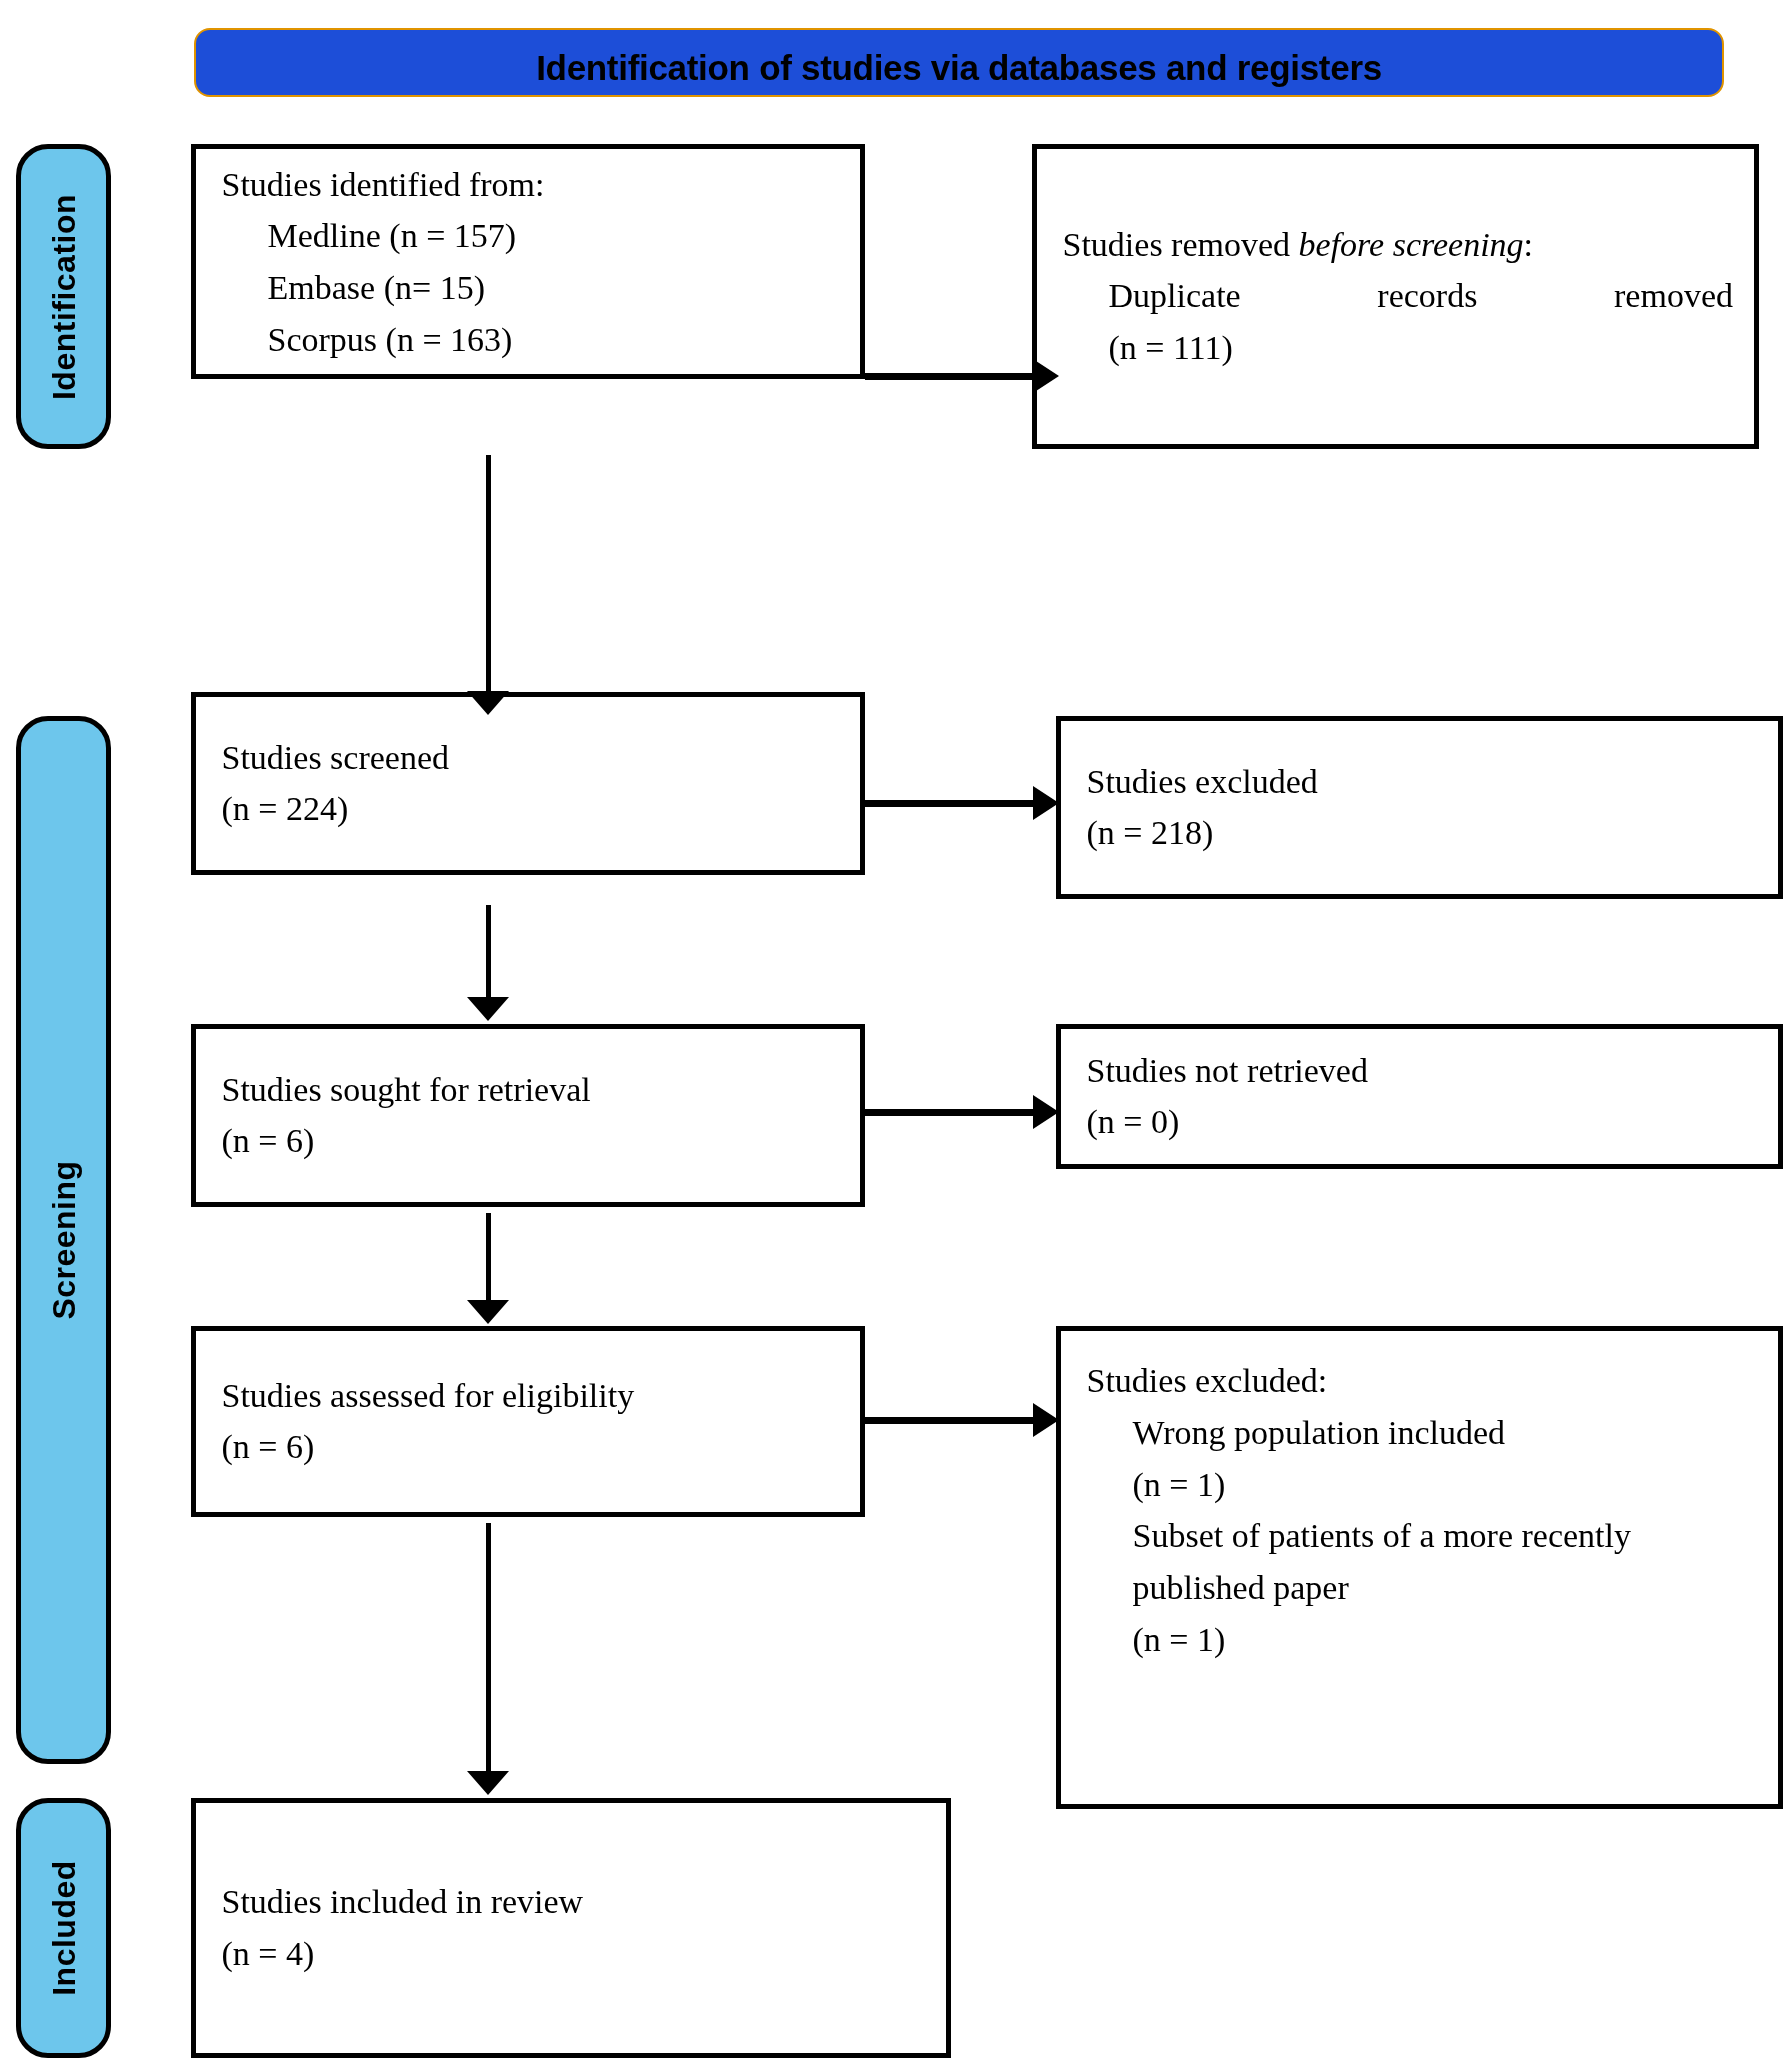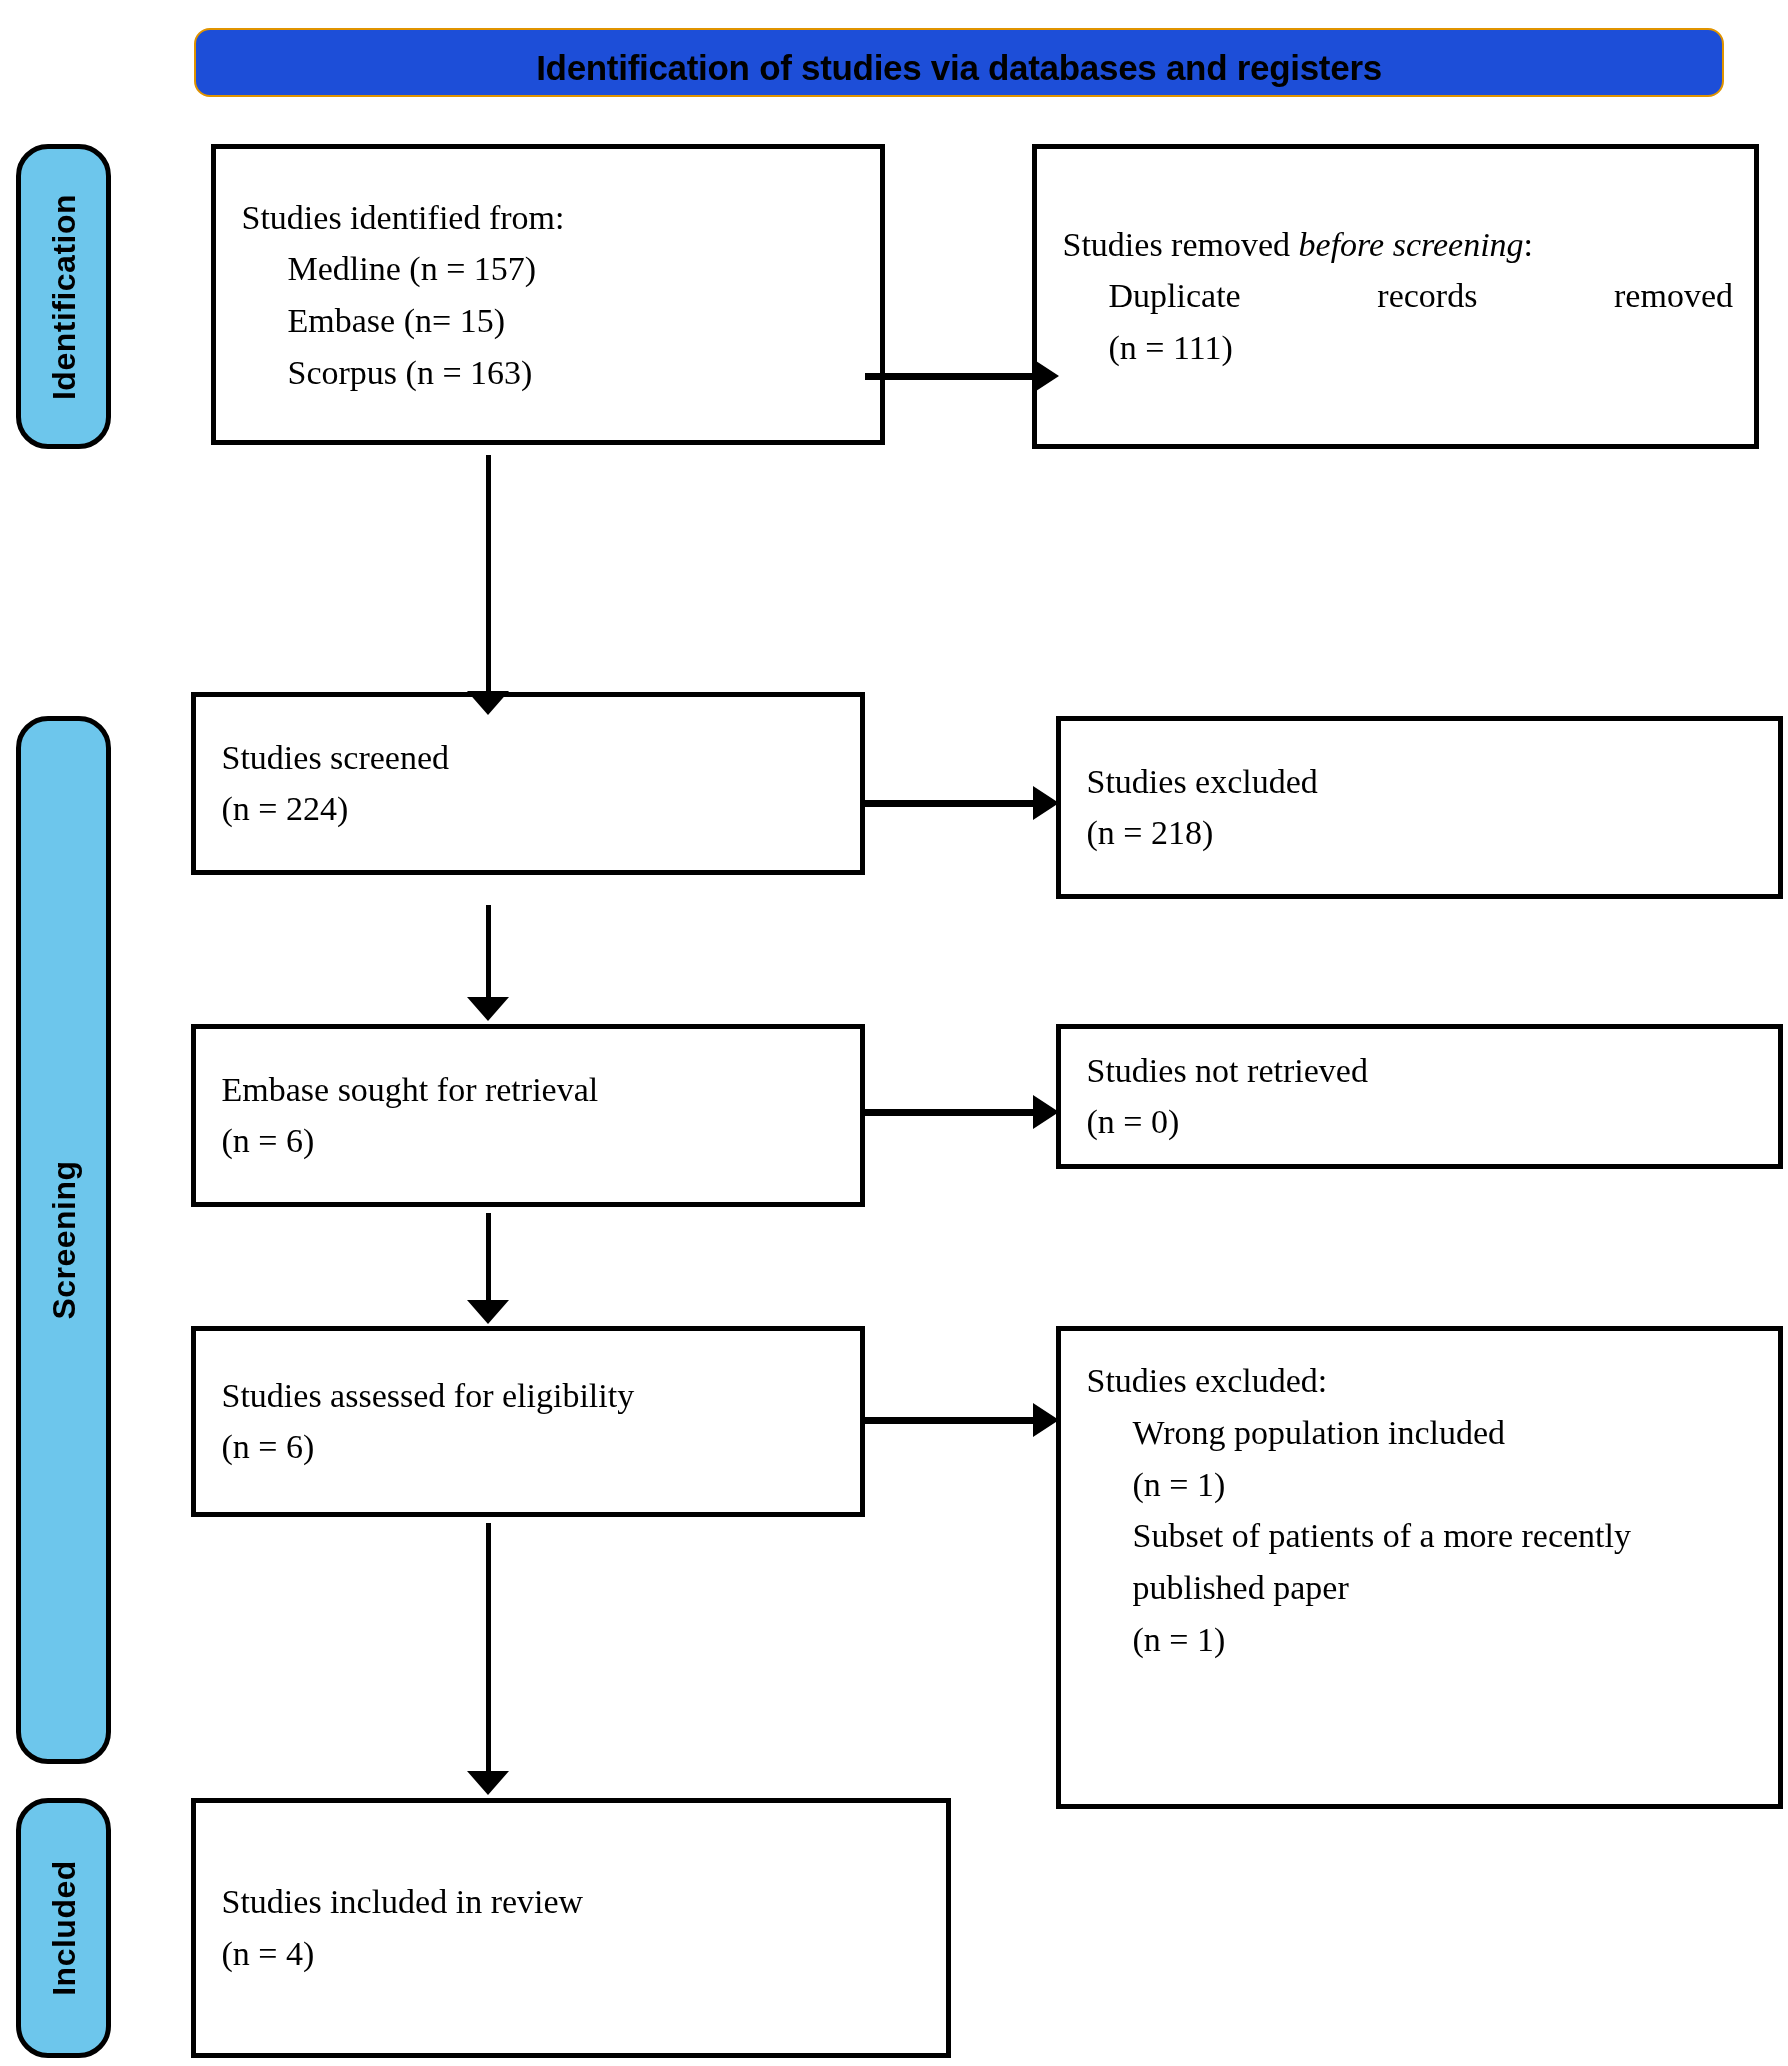--- a/index.html
+++ b/index.html
@@ -89,21 +89,21 @@
   }
   .box-text .line          { display: block; white-space: nowrap; }
   .box-text .indent        { display: block; padding-left: 46px; white-space: nowrap; }
   .box-text .just          { display: block; padding-left: 46px;
                              text-align: justify; text-align-last: justify;
                              white-space: normal; }
   .box-text .wrapline      { display: block; padding-left: 46px; white-space: normal; }
   .box-text .ital          { font-style: italic; }
 
   
-  #box-identified   { left: 191px;  top: 144px;  width: 674px; height: 301px; margin-left: 20px; }
+  #box-identified   { left: 191px;  top: 144px;  width: 674px; height: 235px; }
   #box-removed      { left: 1032px; top: 144px;  width: 727px; height: 305px; }
   #box-screened     { left: 191px;  top: 692px; width: 674px; height: 183px; text-decoration: underline; }
   #box-excluded-1   { left: 1056px; top: 716px; width: 727px; height: 183px; }
   #box-sought       { left: 191px;  top: 1024px; width: 674px; height: 183px; }
   #box-notretrieved { left: 1056px; top: 1024px; width: 727px; height: 145px; }
   #box-assessed     { left: 191px;  top: 1326px; width: 674px; height: 191px; padding-left: 42px; }
   #box-excluded-2   { left: 1056px; top: 1326px; width: 727px; height: 483px; }
   #box-included     { left: 191px;  top: 1798px; width: 760px; height: 260px; }
 
   
@@ -199,21 +199,21 @@
 
 <div class="box" id="box-excluded-1">
   <div class="box-text">
     <span class="line">Studies excluded</span>
     <span class="line">(n = 218)</span>
   </div>
 </div>
 
 <div class="box" id="box-sought">
   <div class="box-text">
-    <span class="line">Embase sought for retrieval</span>
+    <span class="line">Studies sought for retrieval</span>
     <span class="line">(n = 6)</span>
   </div>
 </div>
 
 <div class="box" id="box-notretrieved">
   <div class="box-text">
     <span class="line">Studies not retrieved</span>
     <span class="line">(n = 0)</span>
   </div>
 </div>

